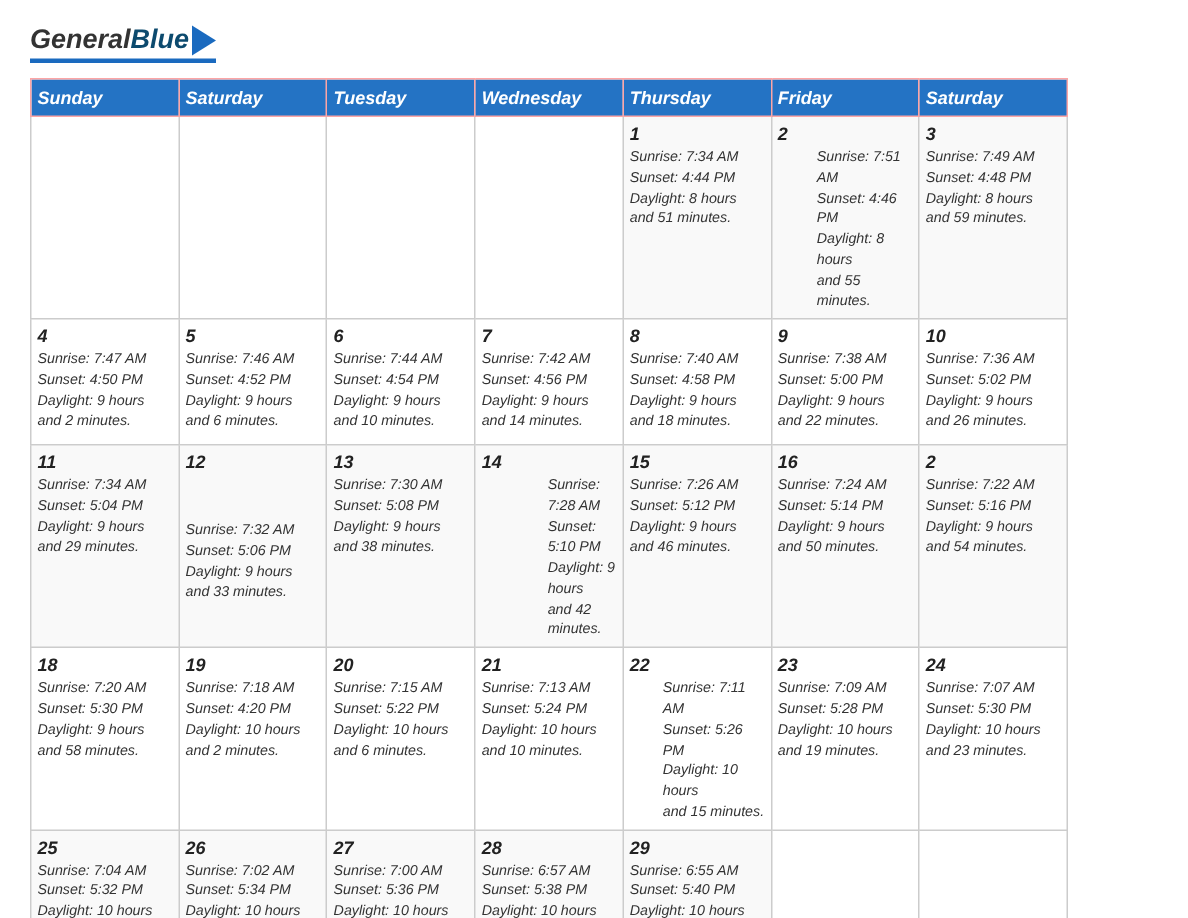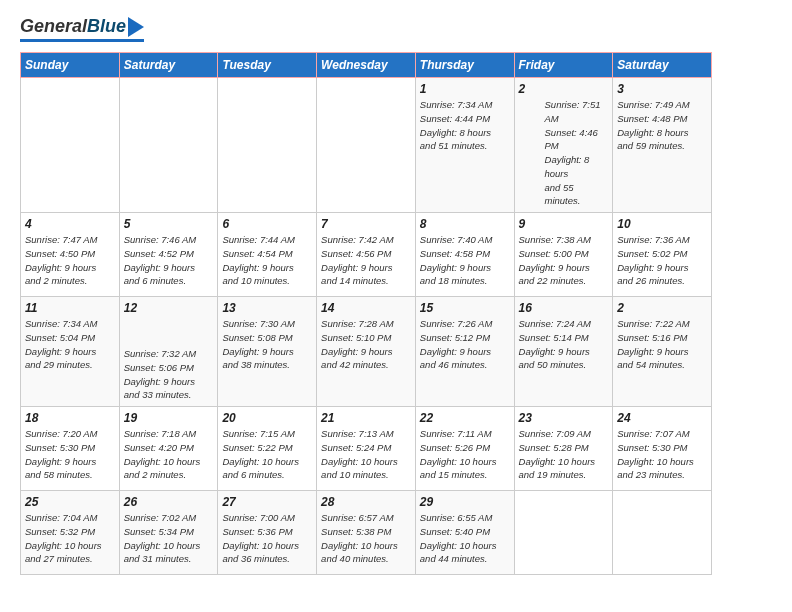--- a/index.html
+++ b/index.html
@@ -225,21 +225,21 @@
           </td>
           <td>
             <div class="day-num">13</div>
             <div class="day-info" style="white-space: pre-line;">Sunrise: 7:30 AM
 Sunset: 5:08 PM
 Daylight: 9 hours
 and 38 minutes.</div>
           </td>
           <td>
             <div class="day-num">14</div>
-            <div class="day-info" style="white-space: pre-line;">Sunrise: 7:28 AM
+            <div class="day-info" style="white-space: pre-line; margin-left: 44px;">Sunrise: 7:28 AM
 Sunset: 5:10 PM
 Daylight: 9 hours
 and 42 minutes.</div>
           </td>
           <td>
             <div class="day-num">15</div>
             <div class="day-info" style="white-space: pre-line;">Sunrise: 7:26 AM
 Sunset: 5:12 PM
 Daylight: 9 hours
 and 46 minutes.</div>
@@ -283,21 +283,21 @@
           </td>
           <td>
             <div class="day-num">21</div>
             <div class="day-info" style="white-space: pre-line;">Sunrise: 7:13 AM
 Sunset: 5:24 PM
 Daylight: 10 hours
 and 10 minutes.</div>
           </td>
           <td>
             <div class="day-num">22</div>
-            <div class="day-info" style="white-space: pre-line;">Sunrise: 7:11 AM
+            <div class="day-info" style="white-space: pre-line; margin-left: 22px;">Sunrise: 7:11 AM
 Sunset: 5:26 PM
 Daylight: 10 hours
 and 15 minutes.</div>
           </td>
           <td>
             <div class="day-num">23</div>
             <div class="day-info" style="white-space: pre-line;">Sunrise: 7:09 AM
 Sunset: 5:28 PM
 Daylight: 10 hours
 and 19 minutes.</div>

